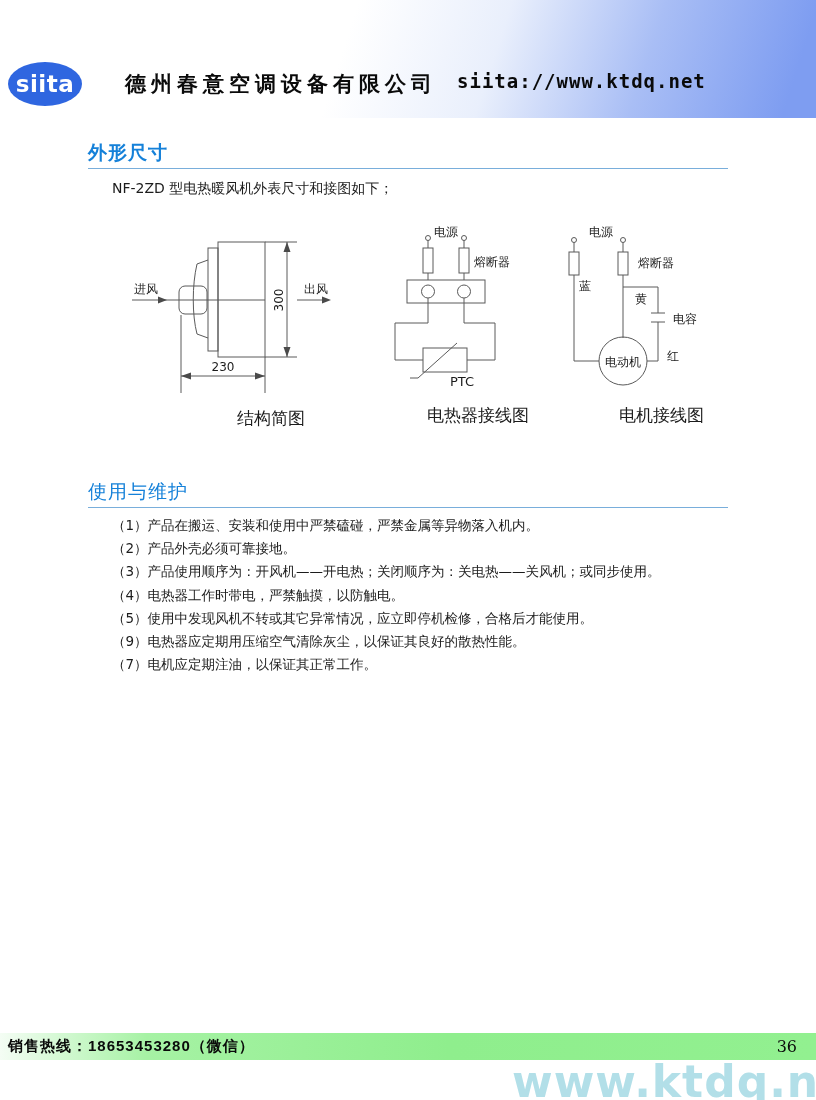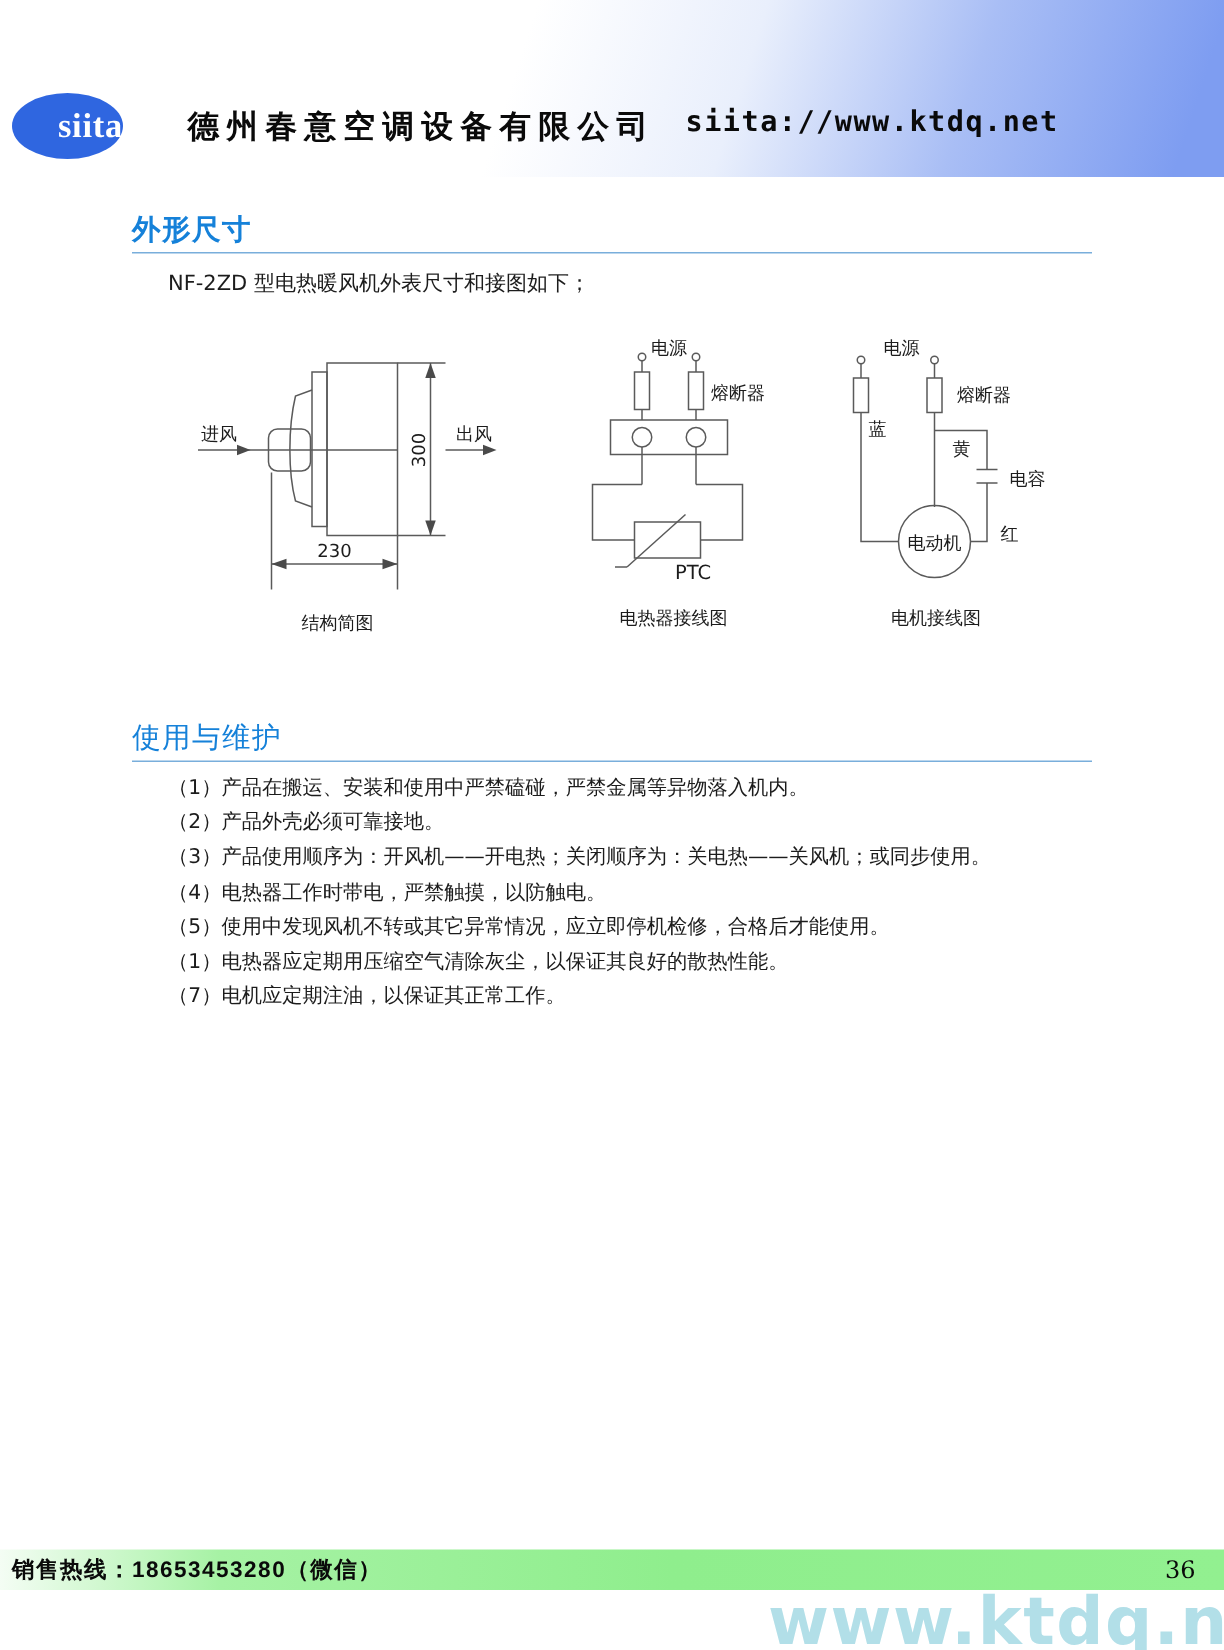--- a/index.html
+++ b/index.html
@@ -10,21 +10,21 @@
     font-family:"DejaVu Sans", sans-serif; color:#1c1c1c;
   }
   
   .header {
     position:absolute; left:0; top:0; width:816px; height:118px;
     background:linear-gradient(108deg, #ffffff 42%, #e9effc 60%, #a9bef5 78%, #7e9df1 96%);
   }
   .logo {
     position:absolute; left:8px; top:62px; width:74px; height:44px;
     background:#2f66e0; border-radius:50%;
-    display:flex; align-items:center; justify-content:flex-end;font-family:Liberation Serif, serif;
+    display:flex; align-items:center; justify-content:center;
   }
   .logo span {
     color:#ffffff; font-weight:bold; font-size:23px; letter-spacing:0.5px;
   }
   .company-row {
     position:absolute; left:125px; top:70px; width:650px;
     display:flex; gap:20px; align-items:flex-start; white-space:nowrap;
   }
   .company-name {
     font-family:"DejaVu Serif", serif; font-weight:bold;
@@ -43,21 +43,21 @@
     position:absolute; left:88px; width:640px; height:1px; background:#79aedb;
   }
   .intro { position:absolute; left:112px; top:180px; font-size:14px; }
   
   svg { position:absolute; overflow:visible; }
   svg .ln { stroke:#5a5a5a; stroke-width:1; fill:none; }
   svg .ah { fill:#4a4a4a; stroke:none; }
   svg text { font-family:"DejaVu Sans", sans-serif; font-size:12px; fill:#1c1c1c; }
   svg text.latin { font-size:13px; }
   .caption {
-    position:absolute; width:160px; text-align:center; font-size:12px; color:#1c1c1c;
+    position:absolute; width:160px; text-align:right; font-size:17px; color:#1c1c1c;
   }
   
   .usage-list { position:absolute; left:112px; top:514px; width:630px; font-size:13.5px; }
   .usage-item { line-height:23.2px; white-space:nowrap; }
   
   .footer-bar {
     position:absolute; left:0; top:1033px; width:816px; height:27px;
     background:linear-gradient(90deg, #f4fdf4 0%, #a6f2a4 18%, #8fee8d 55%, #92f090 100%);
     display:flex; align-items:center;
   }
@@ -179,21 +179,21 @@
   <div class="caption" style="left:544px; top:404px;">电机接线图</div>
 
   <div class="section-title" style="top:479px;">使用与维护</div>
   <div class="rule" style="top:507px;"></div>
   <div class="usage-list">
     <div class="usage-item">（1）产品在搬运、安装和使用中严禁磕碰，严禁金属等异物落入机内。</div>
     <div class="usage-item">（2）产品外壳必须可靠接地。</div>
     <div class="usage-item">（3）产品使用顺序为：开风机——开电热；关闭顺序为：关电热——关风机；或同步使用。</div>
     <div class="usage-item">（4）电热器工作时带电，严禁触摸，以防触电。</div>
     <div class="usage-item">（5）使用中发现风机不转或其它异常情况，应立即停机检修，合格后才能使用。</div>
-    <div class="usage-item">（1）电热器应定期用压缩空气清除灰尘，以保证其良好的散热性能。</div>
+    <div class="usage-item">（9）电热器应定期用压缩空气清除灰尘，以保证其良好的散热性能。</div>
     <div class="usage-item">（7）电机应定期注油，以保证其正常工作。</div>
   </div>
 
   <div class="footer-bar">
     <span class="hotline">销售热线：18653453280（微信）</span>
     <span class="page-number">36</span>
   </div>
   <div class="watermark">www.ktdq.net</div>
 
 </div>

